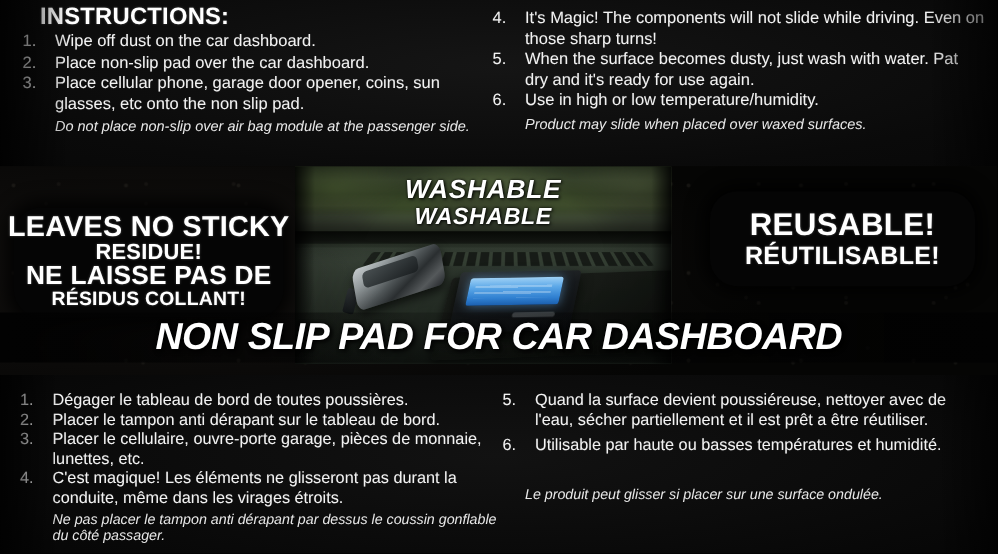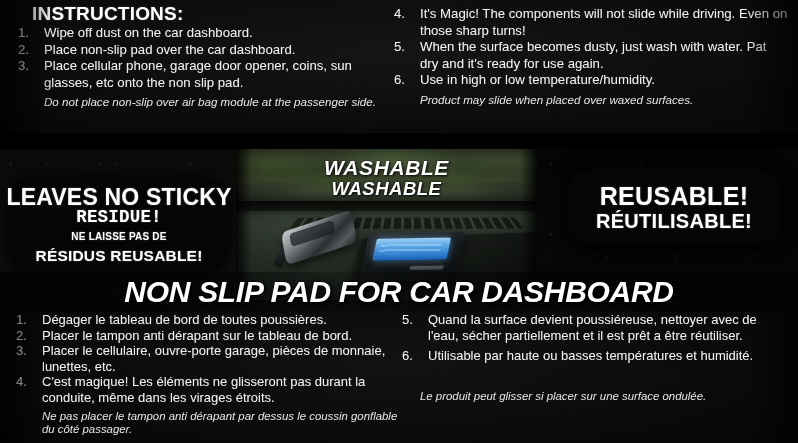--- a/index.html
+++ b/index.html
@@ -23,21 +23,21 @@
   ol.steps{list-style:none;margin:0;padding:0;color:#f2f2f2;}
   ol.steps li{position:relative;padding-left:30px;font-size:13.2px;line-height:16.6px;
     margin-bottom:0px;text-shadow:0 0 1px rgba(255,255,255,.2);}
   ol.steps li .num{position:absolute;left:4px;top:0;width:22px;text-align:left;}
   .note{color:#e8e8e8;font-style:italic;font-size:11.6px;line-height:14px;margin-top:4px;padding-left:30px;}
 
   
   .band{position:absolute;left:0;top:133px;width:798px;height:167px;overflow:hidden;
     background:
       radial-gradient(ellipse 60% 80% at 18% 50%, #141210 0%, #0b0a09 60%, #050504 100%),
-      #090807; margin-top: 16px;}
+      #090807;}
   .band-grain{position:absolute;inset:0;
     background-image:
       radial-gradient(circle at 12% 22%, rgba(60,55,48,.30) 0 1px, transparent 2px),
       radial-gradient(circle at 31% 71%, rgba(55,52,45,.25) 0 1px, transparent 2px),
       radial-gradient(circle at 67% 15%, rgba(58,54,47,.22) 0 1px, transparent 2px),
       radial-gradient(circle at 88% 62%, rgba(52,49,44,.26) 0 1px, transparent 2px),
       radial-gradient(circle at 74% 86%, rgba(50,47,42,.20) 0 1px, transparent 2px),
       radial-gradient(circle at 46% 40%, rgba(46,44,40,.18) 0 1px, transparent 2px);
     background-size:90px 70px,110px 85px,70px 95px,130px 60px,100px 110px,80px 75px;
     pointer-events:none;}
@@ -115,28 +115,28 @@
 
   
   .badge{position:absolute;background:#050505;border-radius:22px;z-index:7;
     display:flex;flex-direction:column;align-items:center;justify-content:center;
     box-shadow:0 0 14px 6px rgba(0,0,0,.85);}
   .badge-left{left:11px;top:33px;width:216px;height:88px;}
   .badge-right{left:568px;top:20px;width:212px;height:76px;}
   .badge .ln{color:#fff;font-weight:bold;text-align:center;white-space:nowrap;
     text-shadow:0 0 2px rgba(255,255,255,.3);}
   .badge-left .ln1{font-size:23px;line-height:20px;letter-spacing:.2px;}
-  .badge-left .ln2{font-size:17.5px;line-height:20px;letter-spacing:.2px;font-family:Liberation Mono, monospace;}
-  .badge-left .ln3{font-size:10px;line-height:19px;letter-spacing:.2px;}
+  .badge-left .ln2{font-size:17.5px;line-height:20px;letter-spacing:.2px;}
+  .badge-left .ln3{font-size:21px;line-height:19px;letter-spacing:.2px;}
   .badge-left .ln4{font-size:15.5px;line-height:19px;letter-spacing:.2px;}
   .badge-right .ln1{font-size:25px;line-height:28px;letter-spacing:.3px;}
   .badge-right .ln2{font-size:20px;line-height:23px;letter-spacing:.3px;text-align:center;}
 
   
-  .title-wrap{position:absolute;left:0;top:272px;width:798px;height:40px;z-index:8;
+  .title-wrap{position:absolute;left:0;top:250px;width:798px;height:40px;z-index:8;
     display:flex;align-items:center;justify-content:center;}
   .title-wrap::before{content:"";position:absolute;left:0;right:0;top:0;height:40px;
     background:linear-gradient(90deg,rgba(2,2,2,1) 0%,rgba(2,2,2,.55) 22%,rgba(0,0,0,.15) 45%,rgba(2,2,2,.55) 74%,rgba(2,2,2,1) 100%);}
   .title{position:relative;color:#fff;font-weight:bold;font-style:italic;font-size:30px;
     letter-spacing:-.3px;white-space:nowrap;
     text-shadow:2px 2px 4px rgba(0,0,0,.95),0 0 3px rgba(0,0,0,.9);}
 
   
   .bot-section{position:absolute;left:0;top:300px;width:798px;height:143px;
     background:radial-gradient(ellipse 120% 150% at 50% 45%,#121212 0%,#070707 50%,#020202 100%);}
@@ -220,21 +220,21 @@
 
     <div class="washable">
       <div class="w1">WASHABLE</div>
       <div class="w2">WASHABLE</div>
     </div>
 
     <div class="badge badge-left">
       <div class="ln ln1">LEAVES NO STICKY</div>
       <div class="ln ln2">RESIDUE!</div>
       <div class="ln ln3">NE LAISSE PAS DE</div>
-      <div class="ln ln4">RÉSIDUS  REUSABLE!</div>
+      <div class="ln ln4">RÉSIDUS  COLLANT!</div>
     </div>
 
     <div class="badge badge-right">
       <div class="ln ln1">REUSABLE!</div>
       <div class="ln ln2">RÉUTILISABLE!</div>
     </div>
   </div>
 
   <div class="title-wrap">
     <div class="title">NON SLIP PAD FOR CAR DASHBOARD</div>

